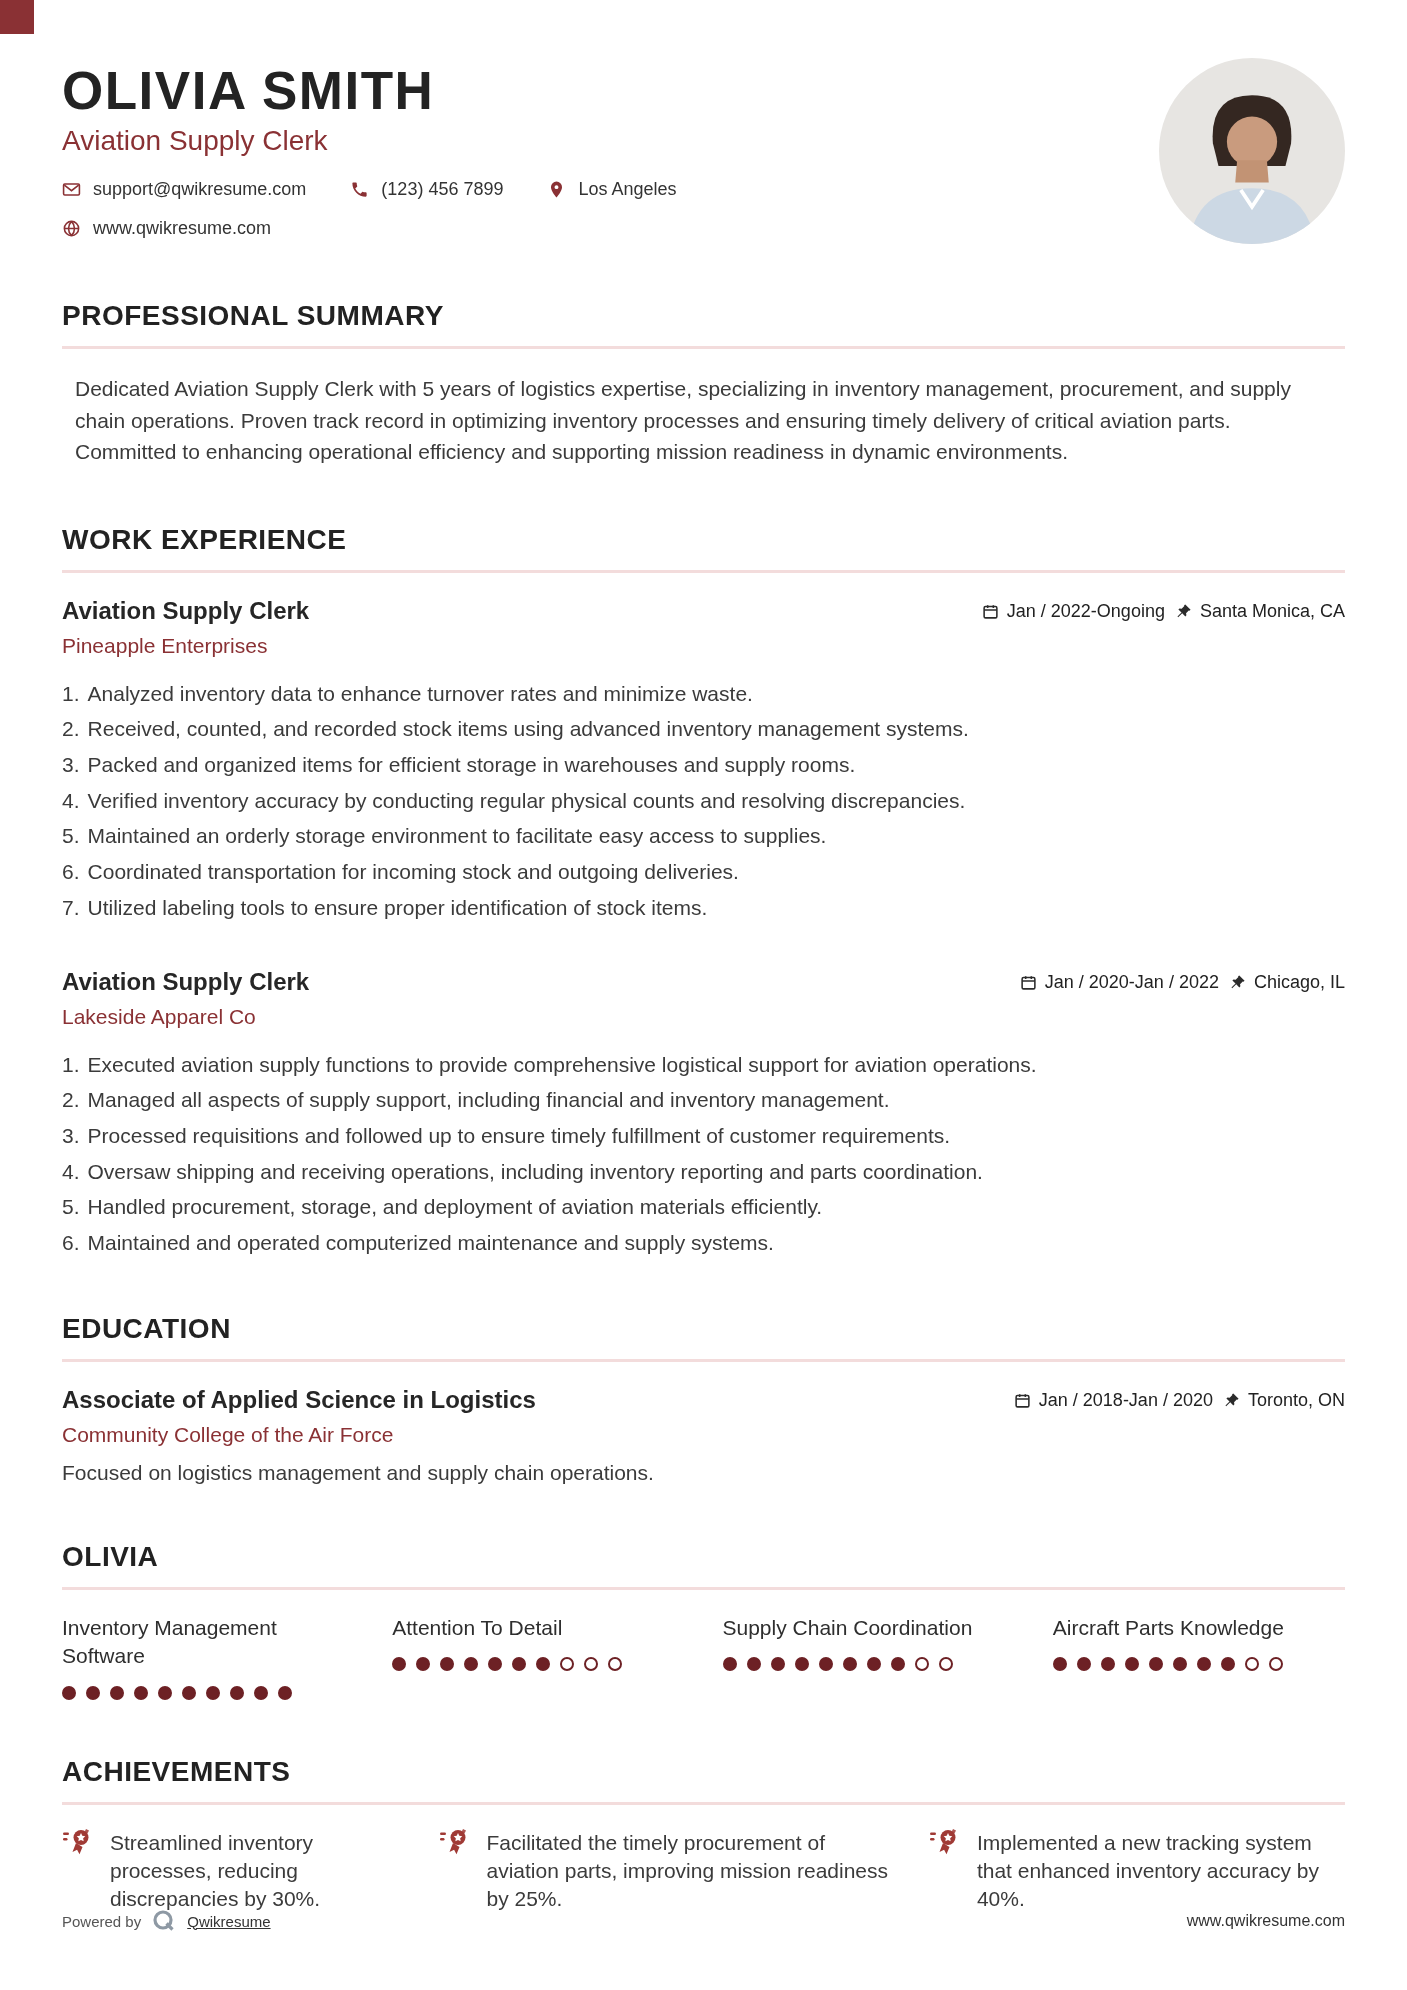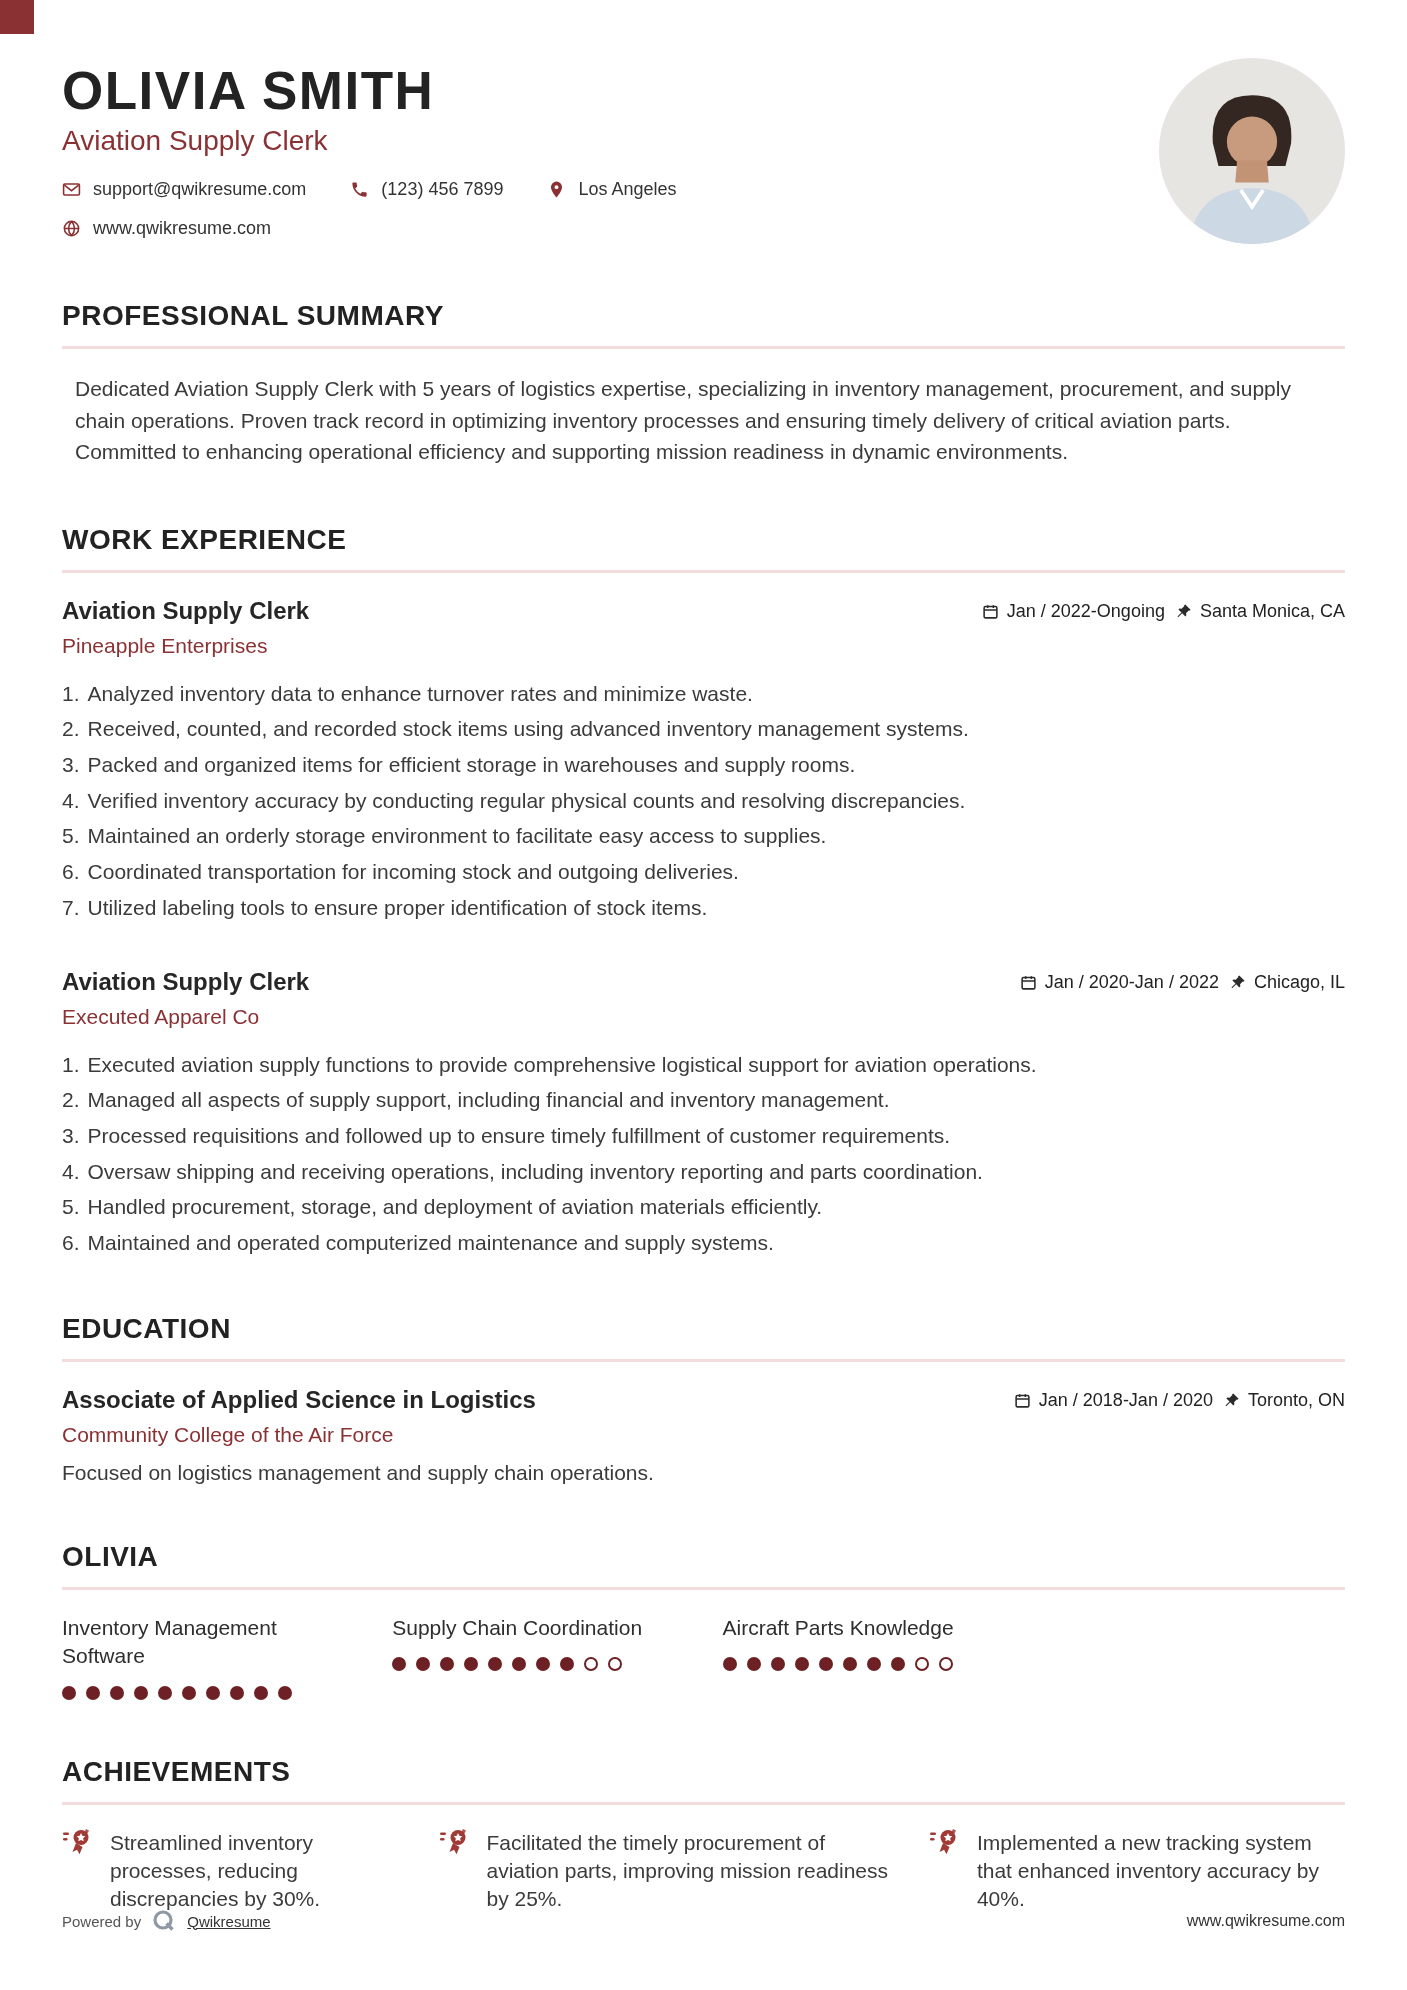--- a/index.html
+++ b/index.html
@@ -198,21 +198,21 @@
         <li>
             <span>Utilized labeling tools to ensure proper identification of stock items.</span>
           </li>
       </ol>
     </div>
 
     <div class="entry">
       <div class="entry-head">
         <div>
           <h3 class="entry-title">Aviation Supply Clerk</h3>
-          <div class="entry-subtitle">Executed Apparel Co</div>
+          <div class="entry-subtitle">Lakeside Apparel Co</div>
         </div>
         <div class="entry-meta">
           <span class="meta-line">
             <span class="micon">
               <svg viewBox="0 0 24 24" fill="none" stroke="currentColor" stroke-width="2.2">
                   <rect x="3" y="5" width="18" height="16" rx="2"></rect>
                   <path d="M8 3v4M16 3v4M3 10h18"></path>
                 </svg>
             </span>
             <span>Jan / 2020-Jan / 2022</span>
@@ -294,20 +294,35 @@
             <span class="dot dot-filled"></span>
             <span class="dot dot-filled"></span>
             <span class="dot dot-filled"></span>
             <span class="dot dot-filled"></span>
             <span class="dot dot-filled"></span>
             <span class="dot dot-filled"></span>
             <span class="dot dot-filled"></span>
             <span class="dot dot-filled"></span>
             <span class="dot dot-filled"></span>
             <span class="dot dot-filled"></span>
+          </div>
+      </div>
+      <div>
+        <div class="skill-name">Attention To Detail</div>
+        <div class="skill-dots">
+            <span class="dot dot-filled"></span>
+            <span class="dot dot-filled"></span>
+            <span class="dot dot-filled"></span>
+            <span class="dot dot-filled"></span>
+            <span class="dot dot-filled"></span>
+            <span class="dot dot-filled"></span>
+            <span class="dot dot-filled"></span>
+            <span class="dot"></span>
+            <span class="dot"></span>
+            <span class="dot"></span>
           </div>
       </div>
       <div>
         <div class="skill-name">Supply Chain Coordination</div>
         <div class="skill-dots">
             <span class="dot dot-filled"></span>
             <span class="dot dot-filled"></span>
             <span class="dot dot-filled"></span>
             <span class="dot dot-filled"></span>
             <span class="dot dot-filled"></span>

